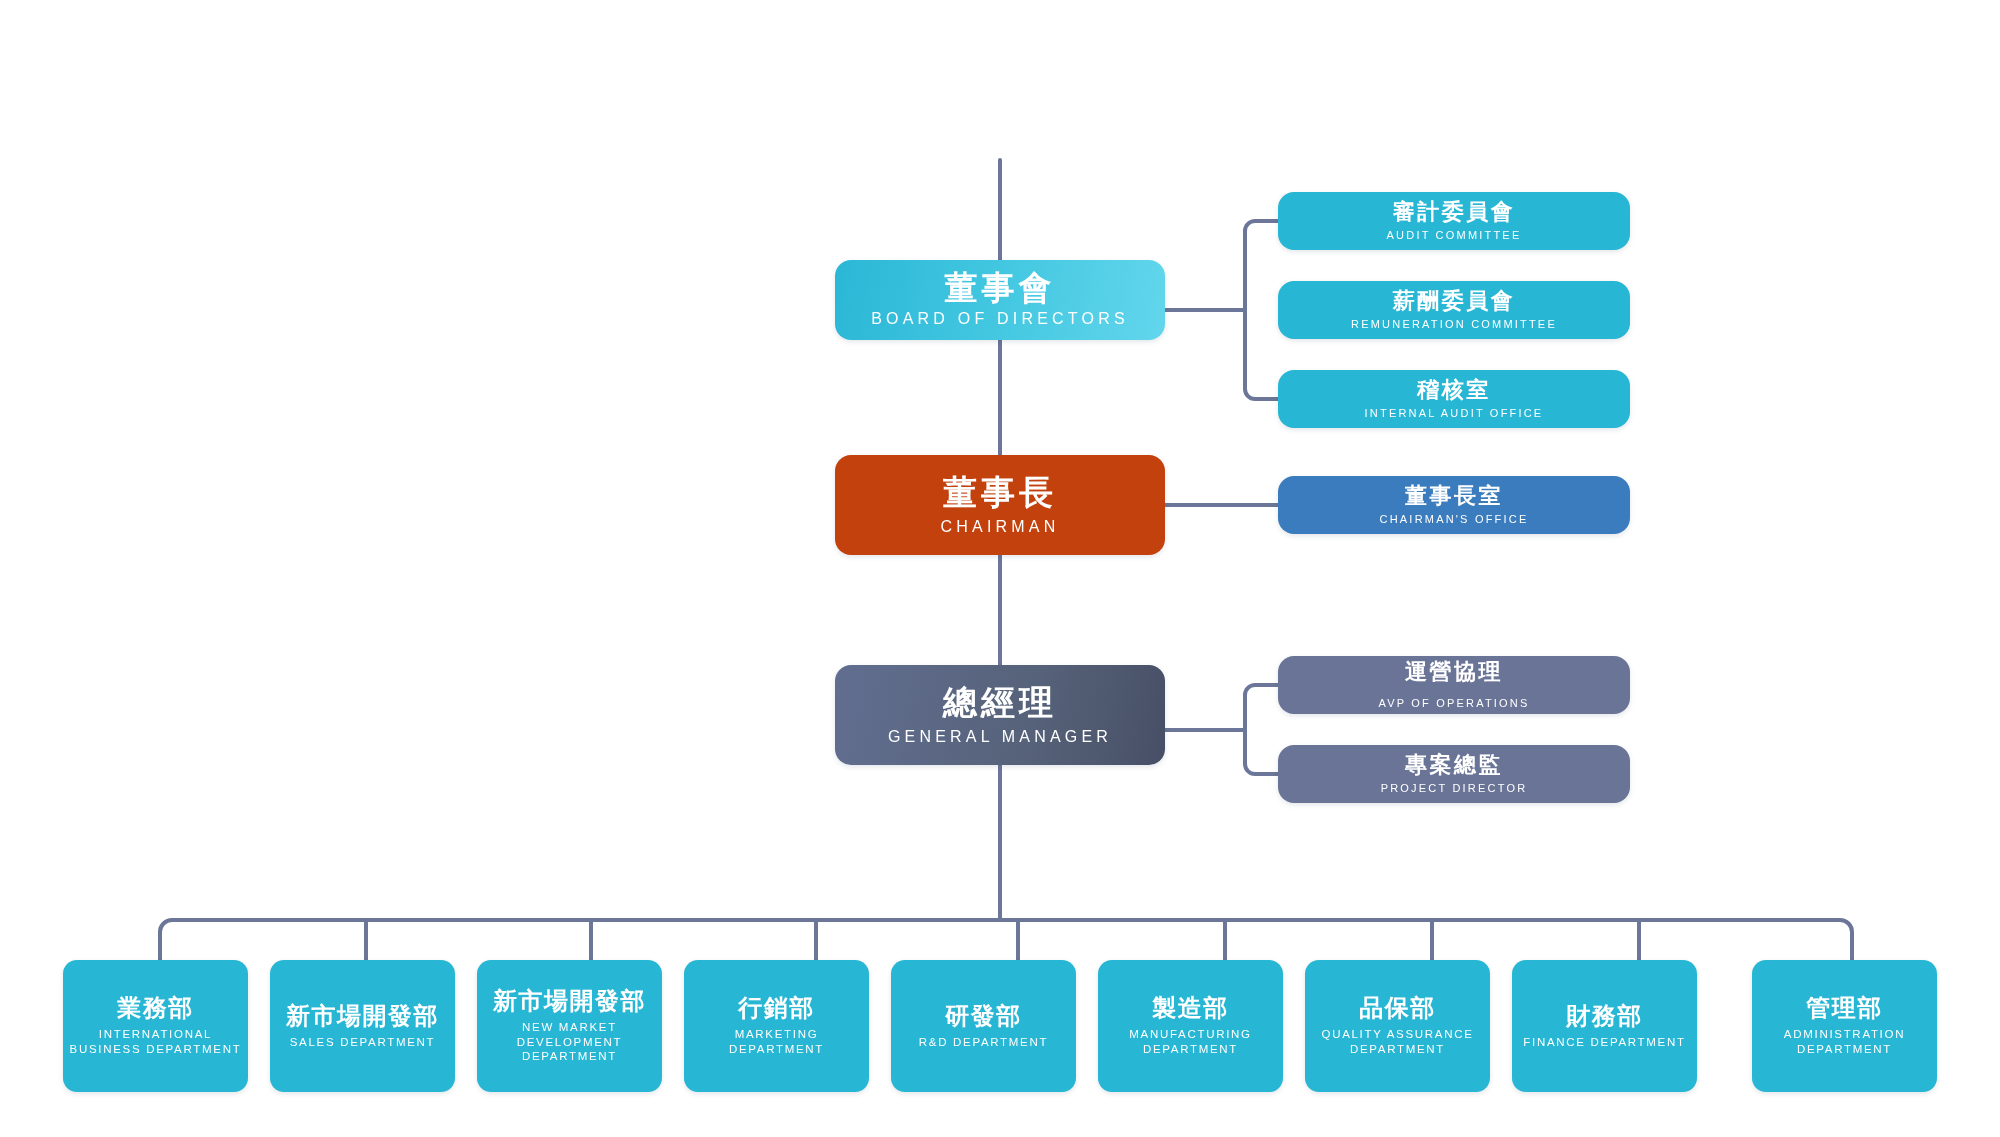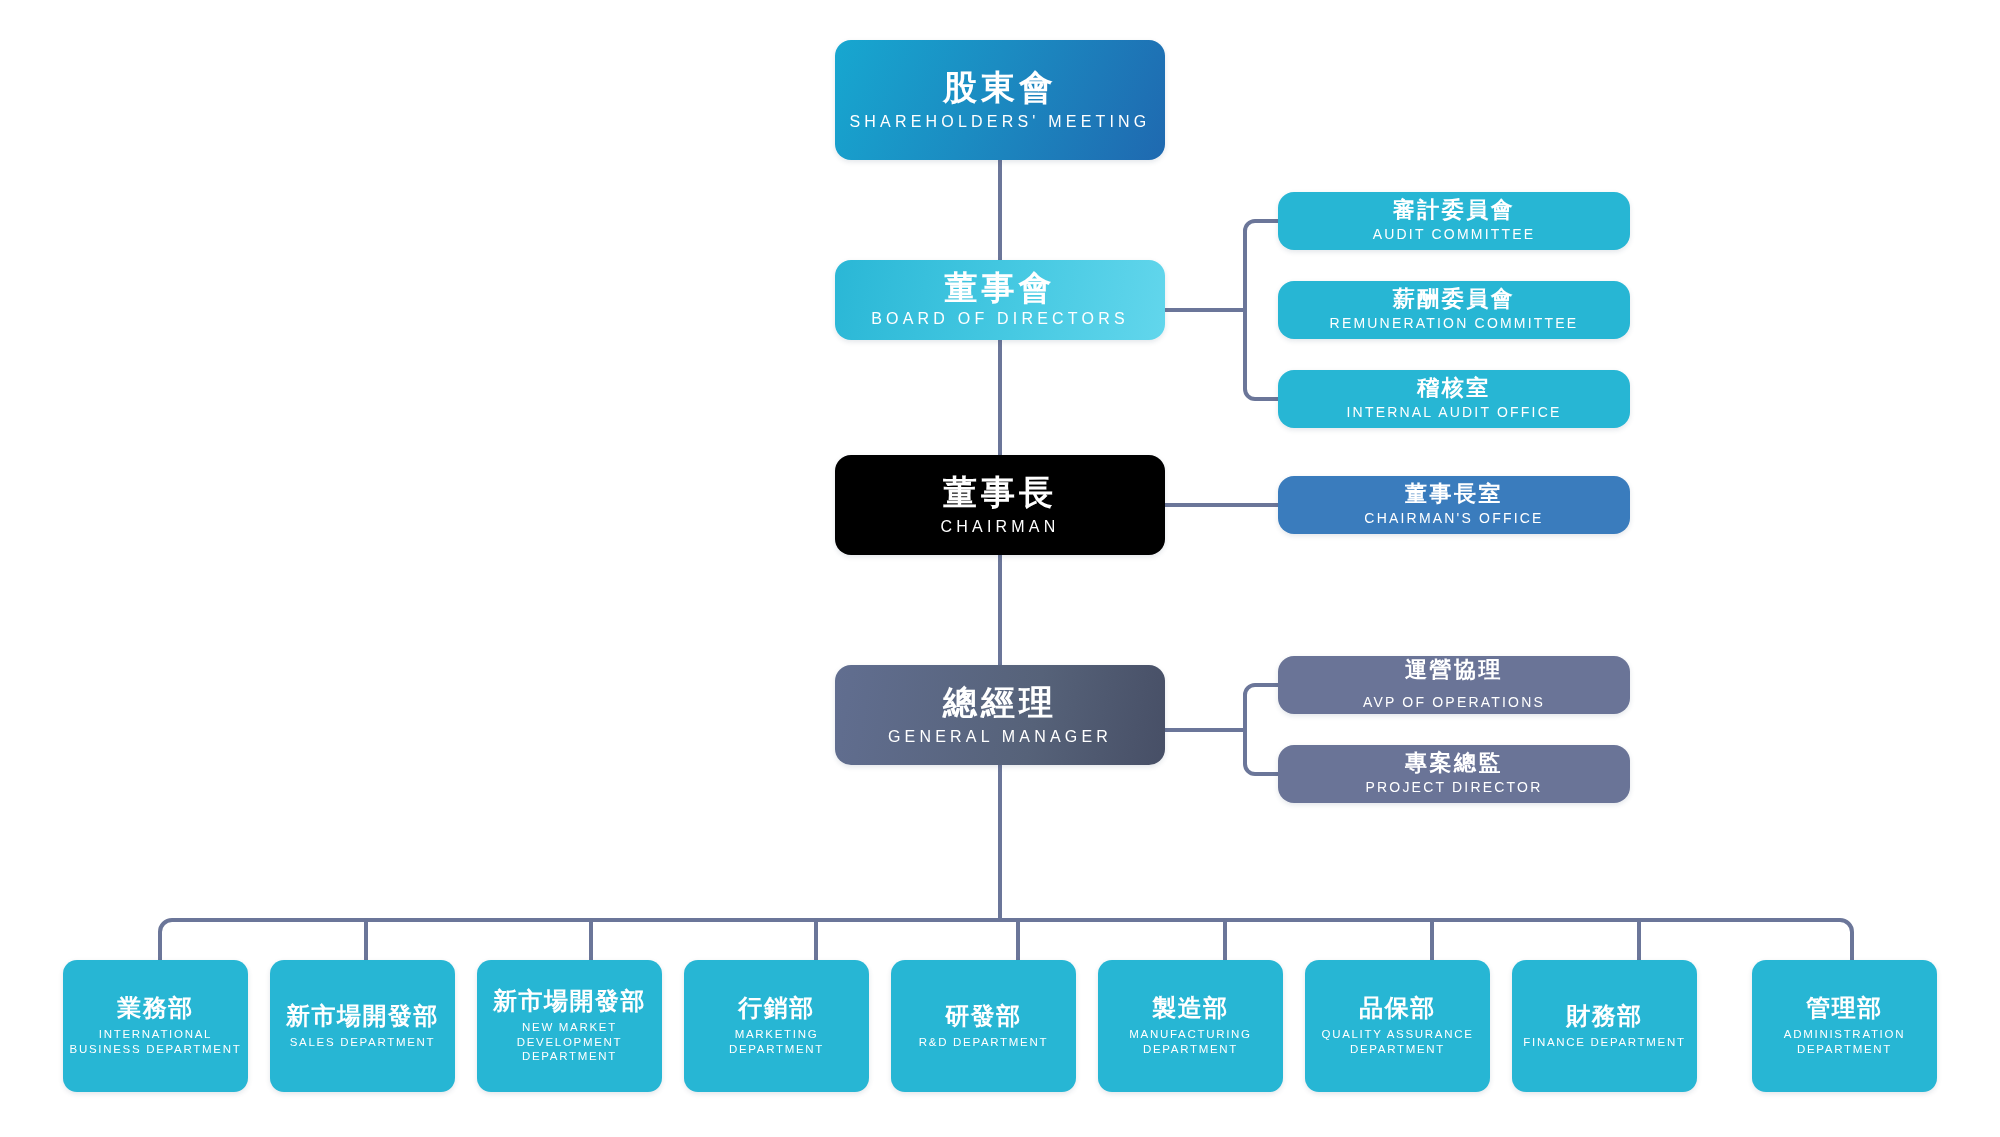--- a/index.html
+++ b/index.html
@@ -73,37 +73,37 @@
     top: 260px;
     height: 80px;
     background: linear-gradient(100deg, #2ab7d6 0%, #46c9e2 55%, #62d6ec 100%);
   }
   #node-board .zh { font-size: 33px; }
   #node-board .en { font-size: 16px; margin-top: 2px; }
 
   #node-chairman {
     top: 455px;
     height: 100px;
-    background: #000000;
+    background: #c2410c;
   }
   #node-gm {
     top: 665px;
     height: 100px;
     background: linear-gradient(100deg, #616e90 0%, #566279 60%, #474f66 100%);
   }
 
   
   .node.satellite {
     left: 1278px;
     width: 352px;
     height: 58px;
     border-radius: 16px;
   }
   .node.satellite .zh { font-size: 22px; letter-spacing: 2.5px; }
-  .node.satellite .en { font-size: 14px; letter-spacing: 2.2px; margin-top: 3px; }
+  .node.satellite .en { font-size: 11px; letter-spacing: 2.2px; margin-top: 3px; }
 
   .sat-cyan  { background: #27b6d4; }
   .sat-blue  { background: #3a7cbd; }
   .sat-slate { background: #6a7497; }
 
   #node-audit-committee       { top: 192px; }
   #node-remuneration-committee{ top: 281px; }
   #node-internal-audit-office { top: 370px; }
   #node-chairmans-office      { top: 476px; }
   #node-avp-operations        { top: 656px; gap: 8px; }
@@ -150,24 +150,20 @@
       <line x1="366" y1="920" x2="366" y2="960"></line>
       <line x1="591" y1="920" x2="591" y2="960"></line>
       <line x1="816" y1="920" x2="816" y2="960"></line>
       <line x1="1018" y1="920" x2="1018" y2="960"></line>
       <line x1="1225" y1="920" x2="1225" y2="960"></line>
       <line x1="1432" y1="920" x2="1432" y2="960"></line>
       <line x1="1639" y1="920" x2="1639" y2="960"></line>
     </g>
   </svg>
 
-  <div class="node primary" id="node-shareholders">
-    <span class="zh">股東會</span>
-    <span class="en">SHAREHOLDERS' MEETING</span>
-  </div>
 
   <div class="node primary" id="node-board">
     <span class="zh">董事會</span>
     <span class="en">BOARD OF DIRECTORS</span>
   </div>
 
   <div class="node primary" id="node-chairman">
     <span class="zh">董事長</span>
     <span class="en">CHAIRMAN</span>
   </div>

